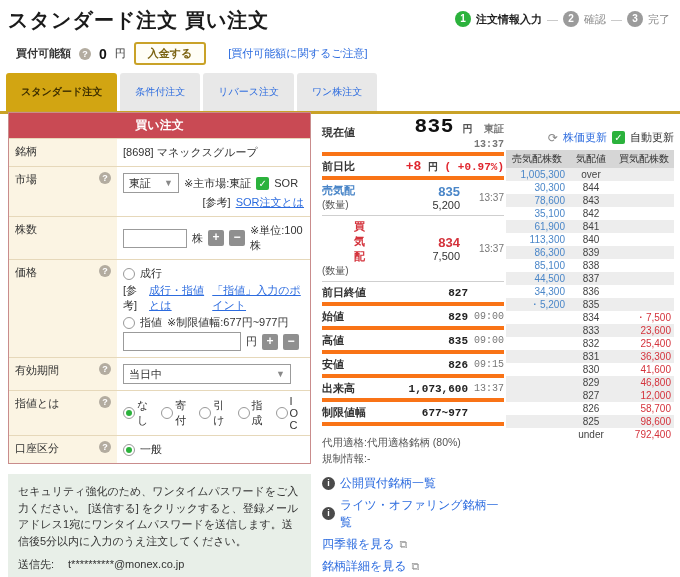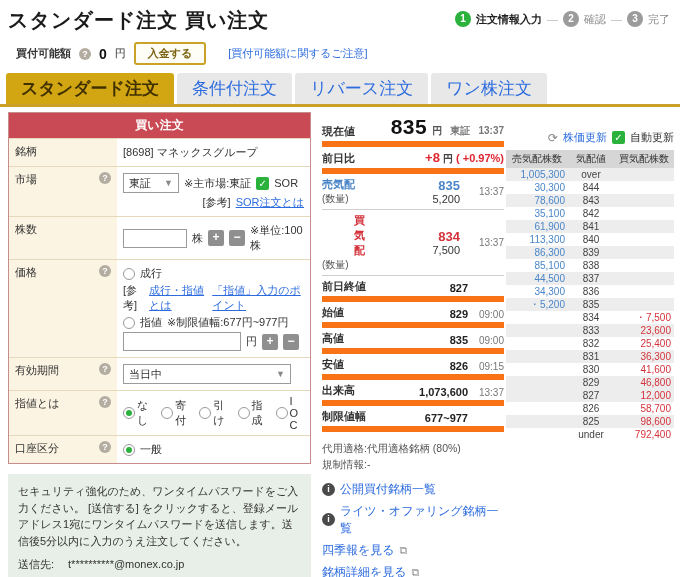--- a/index.html
+++ b/index.html
@@ -28,21 +28,21 @@
   .qicon { display:inline-block; width:12px; height:12px; border-radius:50%; background:#b3aca0;
     color:#fff; font-size:9px; line-height:12px; text-align:center; font-weight:bold; flex:0 0 auto; }
   .funds-amount { font-size:14px; font-weight:bold; color:#111; }
   .funds-unit { font-size:11px; color:#333; }
   .deposit-btn { border:2px solid #c9a227; border-radius:3px; background:#fffef6; color:#7c6414;
     font-weight:bold; font-size:11px; padding:2px 12px; cursor:pointer; }
   .funds-link { font-size:11px; margin-left:14px; }
 
   
   .tabs { display:flex; gap:3px; padding:0 0 0 6px; margin-top:6px; border-bottom:3px solid #c9a227; align-items:flex-end; }
-  .tab { font-size:17px; padding:4px 15px; border-radius:3px 3px 0 0; cursor:pointer; }
+  .tab { font-size:10px; padding:12px 15px; border-radius:3px 3px 0 0; cursor:pointer; }
   .tab.active { background:#d2a512; color:#3f3000; font-weight:bold; }
   .tab.inactive { background:#e8e8e8; color:#2d6cdf; }
 
   .stock-line { padding:8px 8px 0 8px; display:flex; align-items:baseline; gap:6px; }
   .stock-code { font-size:11px; color:#333; }
   .stock-name { font-size:13px; font-weight:bold; }
   .stock-sor { font-size:13px; font-weight:bold; color:#1a1a1a; }
 
   
   .left-col { position:absolute; left:8px; top:112px; width:303px; }
@@ -74,21 +74,21 @@
   .otp-panel { background:#e8efe8; margin-top:10px; padding:9px 10px 10px 10px; font-size:11px;
     color:#333; line-height:1.5; }
   .sendto { display:flex; gap:14px; margin-top:7px; }
   .send-frame { border:3px solid #cb1111; display:inline-block; padding:7px 16px; margin:8px auto 0 auto; }
   .send-center { text-align:center; }
   .send-btn { border:2px solid #c9a227; background:#fffdf4; color:#7c6414; font-weight:bold;
     font-size:13px; padding:5px 24px; cursor:pointer; letter-spacing:2px; }
 
   
   .quote-col { position:absolute; left:322px; top:112px; width:182px; font-size:11px; }
-  .qrow { display:flex; align-items:flex-end; border-bottom:6px solid #f97316; padding:3px 0 2px 0; }
+  .qrow { display:flex; align-items:center; border-bottom:4px solid #f97316; padding:3px 0 2px 0;font-family:Liberation Mono, monospace; }
   .qlabel { font-weight:bold; color:#333; width:58px; flex:0 0 auto; }
   .qvalue { flex:1; text-align:right; font-weight:bold; color:#222; }
   .qtime { width:36px; text-align:right; color:#777; font-size:10px; flex:0 0 auto; }
   .cur-value { font-size:21px; font-weight:bold; color:#111; letter-spacing:0.5px; }
   .cur-unit { font-size:10px; color:#555; margin-left:2px; }
   .cur-mkt { font-size:10px; color:#777; margin-left:5px; }
   .diff-val { color:#e0262e; font-weight:bold; font-size:13px; }
   .diff-unit { color:#444; font-size:10px; }
   .diff-pct { color:#e0262e; font-size:11px; }
   .qrow2 { display:flex; border-bottom:1px solid #cfcfcf; padding:3px 0; align-items:center;gap:6px; }

